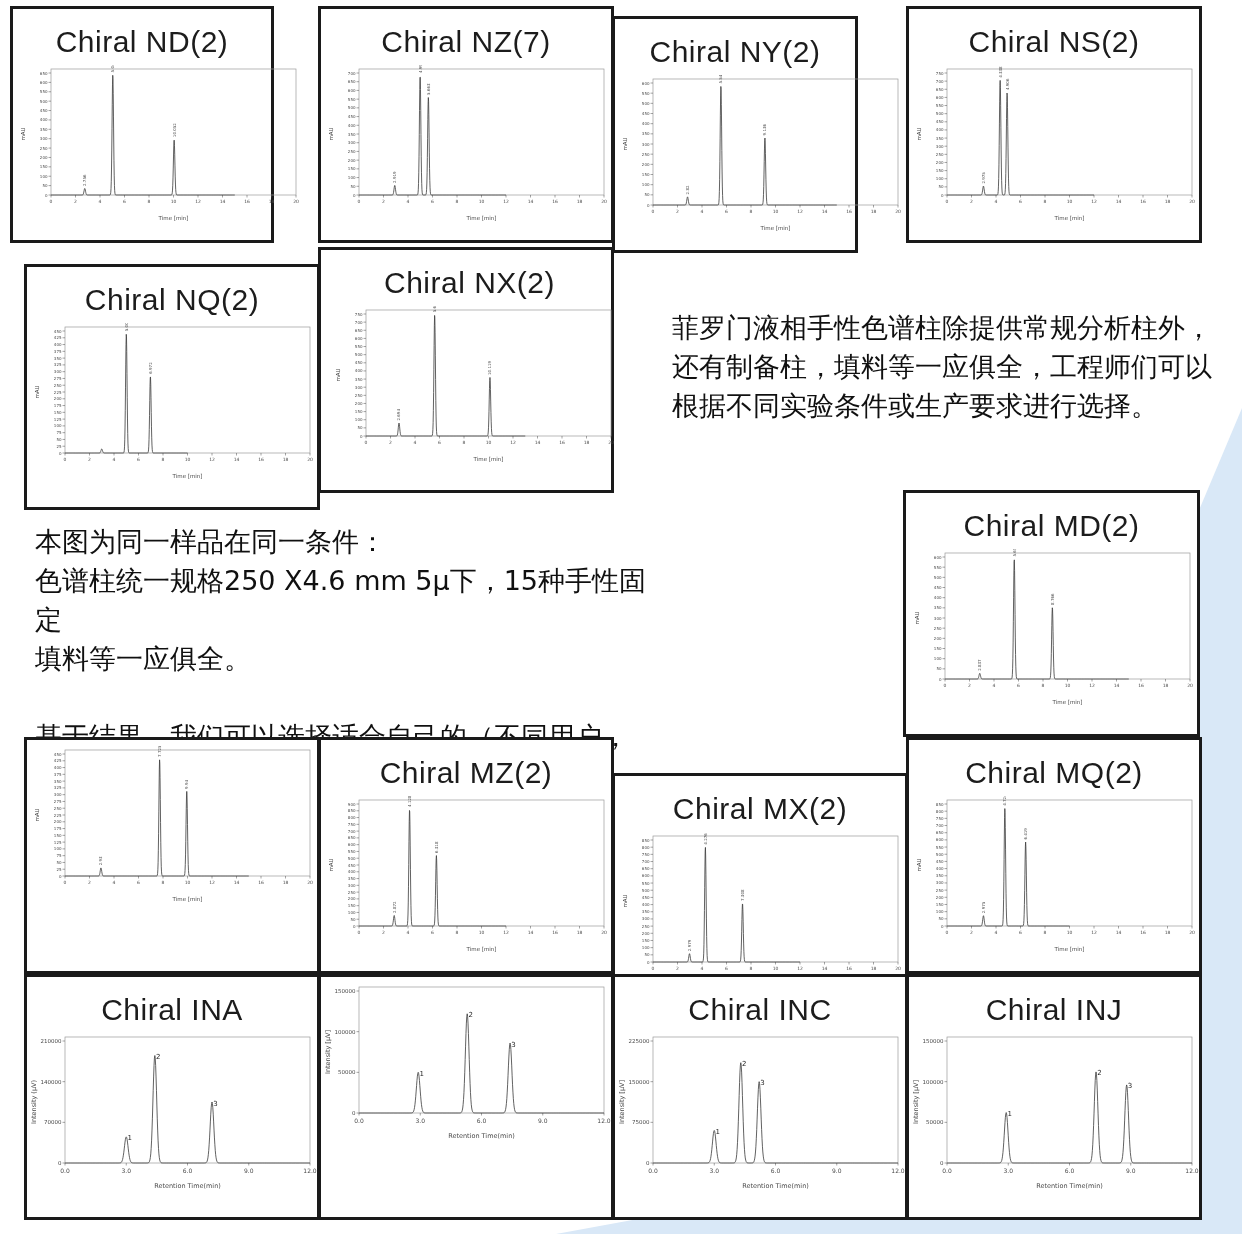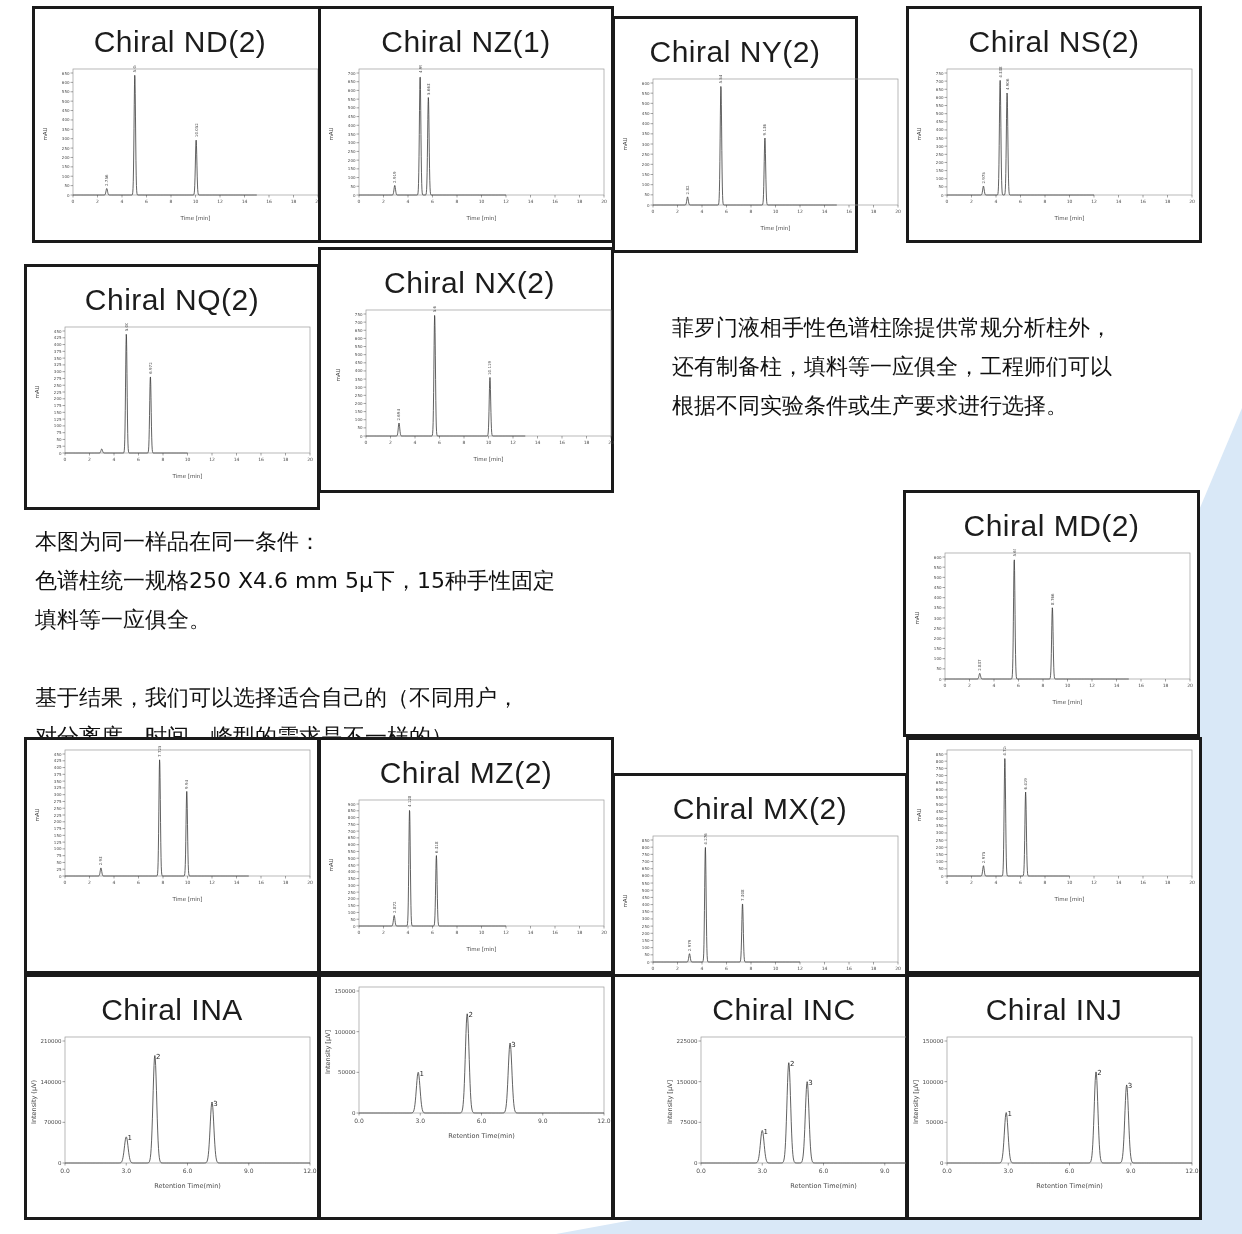--- a/index.html
+++ b/index.html
@@ -11,21 +11,21 @@
   .panel{
     position:absolute;background:#ffffff;border:3px solid #1a1a1a;
     box-sizing:border-box;z-index:2;
   }
   .panel-title{
     text-align:center;font-size:30px;color:#1c1c1c;margin-top:16px;
     letter-spacing:.5px;font-weight:400;
   }
   svg.chromo{display:block;margin:6px auto 0}
   .cn-text{
-    position:absolute;z-index:2;color:#101010;font-size:22px;line-height:39px;
+    position:absolute;z-index:2;color:#101010;font-size:27px;line-height:39px;
     white-space:pre-line;font-family:"DejaVu Sans","Liberation Sans",sans-serif;
   }
 </style>
 </head>
 <body>
 
 <div class="bg-layer">
   <svg width="1242" height="1234" viewBox="0 0 1242 1234">
     <polygon points="1242,408 1242,1234 1157,1234 1157,610" fill="#d9e8f7"></polygon>
     <polygon points="556,1234 1242,1234 1242,1212 676,1212" fill="#d9e8f7"></polygon>
@@ -36,21 +36,21 @@
 还有制备柱，填料等一应俱全，工程师们可以
 根据不同实验条件或生产要求进行选择。</div>
 
 <div class="cn-text" style="left:35px;top:522px;width:620px">本图为同一样品在同一条件：
 色谱柱统一规格250 X4.6 mm 5μ下，15种手性固定
 填料等一应俱全。
 
 基于结果，我们可以选择适合自己的（不同用户，
 对分离度，时间，峰型的需求是不一样的）</div>
 
-  <div class="panel" style="left: 32px; top: 6px; width: 296px; height: 237px;">
+  <div class="panel" style="left: 10px; top: 6px; width: 264px; height: 237px;">
     <div class="panel-title">Chiral ND(2)</div>
     <svg class="chromo" width="290" height="160" viewBox="0 0 290 160">
       <rect x="38" y="4" width="245" height="126" fill="none" stroke="#9a9a9a" stroke-width="0.7"></rect>
       <line x1="35.5" y1="130" x2="38" y2="130" stroke="#4a4a4a" stroke-width="0.5"></line>
       <text x="34.5" y="131.52" text-anchor="end" font-size="4" fill="#4a4a4a" font-family="&quot;DejaVu Sans&quot;,sans-serif">0</text>
       <line x1="35.5" y1="120.61538461538461" x2="38" y2="120.61538461538461" stroke="#4a4a4a" stroke-width="0.5"></line>
       <text x="34.5" y="122.13538461538461" text-anchor="end" font-size="4" fill="#4a4a4a" font-family="&quot;DejaVu Sans&quot;,sans-serif">50</text>
       <line x1="35.5" y1="111.23076923076923" x2="38" y2="111.23076923076923" stroke="#4a4a4a" stroke-width="0.5"></line>
       <text x="34.5" y="112.75076923076922" text-anchor="end" font-size="4" fill="#4a4a4a" font-family="&quot;DejaVu Sans&quot;,sans-serif">100</text>
       <line x1="35.5" y1="101.84615384615384" x2="38" y2="101.84615384615384" stroke="#4a4a4a" stroke-width="0.5"></line>
@@ -100,21 +100,21 @@
       <text x="160.5" y="155" text-anchor="middle" font-size="5.5" fill="#4a4a4a" font-family="&quot;DejaVu Sans&quot;,sans-serif">Time [min]</text>
       <text x="12" y="69" text-anchor="middle" font-size="5.5" fill="#4a4a4a" transform="rotate(-90 12 69)" font-family="&quot;DejaVu Sans&quot;,sans-serif">mAU</text>
       <path d="M 38.0 130 L 38.00 130.00 L 38.24 130.00 L 38.49 130.00 L 38.73 130.00 L 38.98 130.00 L 39.23 130.00 L 39.47 130.00 L 39.72 130.00 L 39.96 130.00 L 40.20 130.00 L 40.45 130.00 L 40.70 130.00 L 40.94 130.00 L 41.19 130.00 L 41.43 130.00 L 41.67 130.00 L 41.92 130.00 L 42.16 130.00 L 42.41 130.00 L 42.66 130.00 L 42.90 130.00 L 43.15 130.00 L 43.39 130.00 L 43.64 130.00 L 43.88 130.00 L 44.13 130.00 L 44.37 130.00 L 44.62 130.00 L 44.86 130.00 L 45.11 130.00 L 45.35 130.00 L 45.59 130.00 L 45.84 130.00 L 46.09 130.00 L 46.33 130.00 L 46.58 130.00 L 46.82 130.00 L 47.07 130.00 L 47.31 130.00 L 47.56 130.00 L 47.80 130.00 L 48.05 130.00 L 48.29 130.00 L 48.54 130.00 L 48.78 130.00 L 49.03 130.00 L 49.27 130.00 L 49.52 130.00 L 49.76 130.00 L 50.01 130.00 L 50.25 130.00 L 50.50 130.00 L 50.74 130.00 L 50.99 130.00 L 51.23 130.00 L 51.48 130.00 L 51.72 130.00 L 51.97 130.00 L 52.21 130.00 L 52.46 130.00 L 52.70 130.00 L 52.95 130.00 L 53.19 130.00 L 53.44 130.00 L 53.68 130.00 L 53.93 130.00 L 54.17 130.00 L 54.42 130.00 L 54.66 130.00 L 54.91 130.00 L 55.15 130.00 L 55.40 130.00 L 55.64 130.00 L 55.89 130.00 L 56.13 130.00 L 56.38 130.00 L 56.62 130.00 L 56.87 130.00 L 57.11 130.00 L 57.36 130.00 L 57.60 130.00 L 57.85 130.00 L 58.09 130.00 L 58.34 130.00 L 58.58 130.00 L 58.83 130.00 L 59.07 130.00 L 59.32 130.00 L 59.56 130.00 L 59.81 130.00 L 60.05 130.00 L 60.30 130.00 L 60.54 130.00 L 60.79 130.00 L 61.03 130.00 L 61.28 130.00 L 61.52 130.00 L 61.77 130.00 L 62.01 130.00 L 62.26 130.00 L 62.50 130.00 L 62.75 130.00 L 62.99 130.00 L 63.24 130.00 L 63.48 130.00 L 63.73 130.00 L 63.97 130.00 L 64.22 130.00 L 64.46 130.00 L 64.71 130.00 L 64.95 130.00 L 65.20 130.00 L 65.44 130.00 L 65.69 130.00 L 65.93 130.00 L 66.18 130.00 L 66.42 130.00 L 66.67 130.00 L 66.91 130.00 L 67.16 130.00 L 67.40 130.00 L 67.65 130.00 L 67.89 130.00 L 68.14 130.00 L 68.38 130.00 L 68.63 130.00 L 68.87 130.00 L 69.12 129.99 L 69.36 129.97 L 69.61 129.91 L 69.85 129.78 L 70.10 129.50 L 70.34 128.99 L 70.59 128.17 L 70.83 127.05 L 71.08 125.75 L 71.32 124.51 L 71.57 123.66 L 71.81 123.45 L 72.06 123.94 L 72.30 124.98 L 72.55 126.28 L 72.79 127.53 L 73.04 128.54 L 73.28 129.22 L 73.53 129.63 L 73.77 129.84 L 74.02 129.94 L 74.26 129.98 L 74.51 129.99 L 74.75 130.00 L 75.00 130.00 L 75.24 130.00 L 75.49 130.00 L 75.73 130.00 L 75.98 130.00 L 76.22 130.00 L 76.47 130.00 L 76.71 130.00 L 76.96 130.00 L 77.20 130.00 L 77.45 130.00 L 77.69 130.00 L 77.94 130.00 L 78.18 130.00 L 78.43 130.00 L 78.67 130.00 L 78.92 130.00 L 79.16 130.00 L 79.41 130.00 L 79.65 130.00 L 79.90 130.00 L 80.14 130.00 L 80.39 130.00 L 80.63 130.00 L 80.88 130.00 L 81.12 130.00 L 81.37 130.00 L 81.61 130.00 L 81.86 130.00 L 82.10 130.00 L 82.35 130.00 L 82.59 130.00 L 82.84 130.00 L 83.08 130.00 L 83.33 130.00 L 83.57 130.00 L 83.82 130.00 L 84.06 130.00 L 84.31 130.00 L 84.55 130.00 L 84.80 130.00 L 85.04 130.00 L 85.29 130.00 L 85.53 130.00 L 85.78 130.00 L 86.02 130.00 L 86.27 130.00 L 86.51 130.00 L 86.76 130.00 L 87.00 130.00 L 87.25 130.00 L 87.49 130.00 L 87.74 130.00 L 87.98 130.00 L 88.22 130.00 L 88.47 130.00 L 88.72 130.00 L 88.96 130.00 L 89.20 130.00 L 89.45 130.00 L 89.69 130.00 L 89.94 130.00 L 90.18 130.00 L 90.43 130.00 L 90.67 130.00 L 90.92 130.00 L 91.16 130.00 L 91.41 130.00 L 91.65 130.00 L 91.90 130.00 L 92.14 130.00 L 92.39 130.00 L 92.63 130.00 L 92.88 130.00 L 93.12 130.00 L 93.37 130.00 L 93.61 130.00 L 93.86 130.00 L 94.10 130.00 L 94.35 130.00 L 94.59 130.00 L 94.84 130.00 L 95.08 130.00 L 95.33 130.00 L 95.57 130.00 L 95.82 130.00 L 96.06 130.00 L 96.31 130.00 L 96.55 129.99 L 96.80 129.97 L 97.04 129.89 L 97.29 129.65 L 97.53 128.96 L 97.78 127.26 L 98.02 123.52 L 98.27 116.29 L 98.51 104.02 L 98.76 85.96 L 99.00 63.20 L 99.25 39.33 L 99.49 19.86 L 99.74 10.29 L 99.98 13.57 L 100.23 28.67 L 100.47 51.08 L 100.72 75.00 L 100.96 95.70 L 101.21 110.86 L 101.45 120.44 L 101.70 125.73 L 101.94 128.29 L 102.19 129.39 L 102.43 129.80 L 102.68 129.94 L 102.92 129.99 L 103.17 130.00 L 103.41 130.00 L 103.66 130.00 L 103.90 130.00 L 104.15 130.00 L 104.39 130.00 L 104.64 130.00 L 104.88 130.00 L 105.13 130.00 L 105.37 130.00 L 105.62 130.00 L 105.86 130.00 L 106.11 130.00 L 106.35 130.00 L 106.60 130.00 L 106.84 130.00 L 107.09 130.00 L 107.33 130.00 L 107.58 130.00 L 107.82 130.00 L 108.07 130.00 L 108.31 130.00 L 108.56 130.00 L 108.80 130.00 L 109.05 130.00 L 109.29 130.00 L 109.54 130.00 L 109.78 130.00 L 110.03 130.00 L 110.27 130.00 L 110.52 130.00 L 110.76 130.00 L 111.01 130.00 L 111.25 130.00 L 111.50 130.00 L 111.74 130.00 L 111.99 130.00 L 112.23 130.00 L 112.48 130.00 L 112.72 130.00 L 112.97 130.00 L 113.21 130.00 L 113.46 130.00 L 113.70 130.00 L 113.95 130.00 L 114.19 130.00 L 114.44 130.00 L 114.68 130.00 L 114.93 130.00 L 115.17 130.00 L 115.42 130.00 L 115.66 130.00 L 115.91 130.00 L 116.15 130.00 L 116.40 130.00 L 116.64 130.00 L 116.89 130.00 L 117.13 130.00 L 117.38 130.00 L 117.62 130.00 L 117.87 130.00 L 118.11 130.00 L 118.36 130.00 L 118.60 130.00 L 118.85 130.00 L 119.09 130.00 L 119.34 130.00 L 119.58 130.00 L 119.83 130.00 L 120.07 130.00 L 120.32 130.00 L 120.56 130.00 L 120.81 130.00 L 121.05 130.00 L 121.30 130.00 L 121.54 130.00 L 121.79 130.00 L 122.03 130.00 L 122.28 130.00 L 122.52 130.00 L 122.77 130.00 L 123.01 130.00 L 123.26 130.00 L 123.50 130.00 L 123.75 130.00 L 123.99 130.00 L 124.24 130.00 L 124.48 130.00 L 124.73 130.00 L 124.97 130.00 L 125.22 130.00 L 125.46 130.00 L 125.71 130.00 L 125.95 130.00 L 126.20 130.00 L 126.44 130.00 L 126.69 130.00 L 126.93 130.00 L 127.18 130.00 L 127.42 130.00 L 127.67 130.00 L 127.91 130.00 L 128.16 130.00 L 128.40 130.00 L 128.65 130.00 L 128.89 130.00 L 129.14 130.00 L 129.38 130.00 L 129.63 130.00 L 129.87 130.00 L 130.12 130.00 L 130.36 130.00 L 130.61 130.00 L 130.85 130.00 L 131.10 130.00 L 131.34 130.00 L 131.59 130.00 L 131.83 130.00 L 132.08 130.00 L 132.32 130.00 L 132.57 130.00 L 132.81 130.00 L 133.06 130.00 L 133.30 130.00 L 133.55 130.00 L 133.79 130.00 L 134.04 130.00 L 134.28 130.00 L 134.53 130.00 L 134.77 130.00 L 135.02 130.00 L 135.26 130.00 L 135.51 130.00 L 135.75 130.00 L 136.00 130.00 L 136.24 130.00 L 136.49 130.00 L 136.73 130.00 L 136.98 130.00 L 137.22 130.00 L 137.47 130.00 L 137.71 130.00 L 137.96 130.00 L 138.20 130.00 L 138.45 130.00 L 138.69 130.00 L 138.94 130.00 L 139.18 130.00 L 139.43 130.00 L 139.67 130.00 L 139.92 130.00 L 140.16 130.00 L 140.41 130.00 L 140.65 130.00 L 140.90 130.00 L 141.14 130.00 L 141.39 130.00 L 141.63 130.00 L 141.88 130.00 L 142.12 130.00 L 142.37 130.00 L 142.61 130.00 L 142.86 130.00 L 143.10 130.00 L 143.35 130.00 L 143.59 130.00 L 143.84 130.00 L 144.08 130.00 L 144.33 130.00 L 144.57 130.00 L 144.82 130.00 L 145.06 130.00 L 145.31 130.00 L 145.55 130.00 L 145.80 130.00 L 146.04 130.00 L 146.29 130.00 L 146.53 130.00 L 146.78 130.00 L 147.02 130.00 L 147.27 130.00 L 147.51 130.00 L 147.76 130.00 L 148.00 130.00 L 148.25 130.00 L 148.49 130.00 L 148.74 130.00 L 148.98 130.00 L 149.23 130.00 L 149.47 130.00 L 149.72 130.00 L 149.96 130.00 L 150.21 130.00 L 150.45 130.00 L 150.70 130.00 L 150.94 130.00 L 151.19 130.00 L 151.43 130.00 L 151.68 130.00 L 151.92 130.00 L 152.17 130.00 L 152.41 130.00 L 152.66 130.00 L 152.90 130.00 L 153.15 130.00 L 153.39 130.00 L 153.64 130.00 L 153.88 130.00 L 154.13 130.00 L 154.37 130.00 L 154.62 130.00 L 154.86 130.00 L 155.11 130.00 L 155.35 130.00 L 155.60 130.00 L 155.84 130.00 L 156.09 130.00 L 156.33 130.00 L 156.58 130.00 L 156.82 130.00 L 157.07 130.00 L 157.31 130.00 L 157.56 130.00 L 157.80 130.00 L 158.05 129.99 L 158.29 129.97 L 158.54 129.89 L 158.78 129.67 L 159.03 129.09 L 159.27 127.76 L 159.52 125.08 L 159.76 120.30 L 160.01 112.91 L 160.25 103.05 L 160.50 91.97 L 160.74 81.97 L 160.99 75.73 L 161.23 75.12 L 161.48 80.34 L 161.72 89.79 L 161.97 100.87 L 162.21 111.11 L 162.46 119.04 L 162.70 124.31 L 162.95 127.36 L 163.19 128.90 L 163.44 129.59 L 163.68 129.86 L 163.93 129.96 L 164.17 129.99 L 164.42 130.00 L 164.66 130.00 L 164.91 130.00 L 165.15 130.00 L 165.40 130.00 L 165.64 130.00 L 165.89 130.00 L 166.13 130.00 L 166.38 130.00 L 166.62 130.00 L 166.87 130.00 L 167.11 130.00 L 167.36 130.00 L 167.60 130.00 L 167.85 130.00 L 168.09 130.00 L 168.34 130.00 L 168.58 130.00 L 168.83 130.00 L 169.07 130.00 L 169.32 130.00 L 169.56 130.00 L 169.81 130.00 L 170.05 130.00 L 170.30 130.00 L 170.54 130.00 L 170.79 130.00 L 171.03 130.00 L 171.28 130.00 L 171.52 130.00 L 171.77 130.00 L 172.01 130.00 L 172.26 130.00 L 172.50 130.00 L 172.75 130.00 L 172.99 130.00 L 173.24 130.00 L 173.48 130.00 L 173.73 130.00 L 173.97 130.00 L 174.22 130.00 L 174.46 130.00 L 174.71 130.00 L 174.95 130.00 L 175.20 130.00 L 175.44 130.00 L 175.69 130.00 L 175.93 130.00 L 176.18 130.00 L 176.42 130.00 L 176.67 130.00 L 176.91 130.00 L 177.16 130.00 L 177.40 130.00 L 177.65 130.00 L 177.89 130.00 L 178.14 130.00 L 178.38 130.00 L 178.63 130.00 L 178.87 130.00 L 179.12 130.00 L 179.36 130.00 L 179.61 130.00 L 179.85 130.00 L 180.10 130.00 L 180.34 130.00 L 180.59 130.00 L 180.83 130.00 L 181.08 130.00 L 181.32 130.00 L 181.57 130.00 L 181.81 130.00 L 182.06 130.00 L 182.30 130.00 L 182.55 130.00 L 182.79 130.00 L 183.04 130.00 L 183.28 130.00 L 183.53 130.00 L 183.77 130.00 L 184.02 130.00 L 184.26 130.00 L 184.51 130.00 L 184.75 130.00 L 185.00 130.00 L 185.24 130.00 L 185.49 130.00 L 185.73 130.00 L 185.98 130.00 L 186.22 130.00 L 186.47 130.00 L 186.71 130.00 L 186.96 130.00 L 187.20 130.00 L 187.45 130.00 L 187.69 130.00 L 187.94 130.00 L 188.18 130.00 L 188.43 130.00 L 188.67 130.00 L 188.92 130.00 L 189.16 130.00 L 189.41 130.00 L 189.65 130.00 L 189.90 130.00 L 190.14 130.00 L 190.39 130.00 L 190.63 130.00 L 190.88 130.00 L 191.12 130.00 L 191.37 130.00 L 191.61 130.00 L 191.86 130.00 L 192.10 130.00 L 192.35 130.00 L 192.59 130.00 L 192.84 130.00 L 193.08 130.00 L 193.33 130.00 L 193.57 130.00 L 193.82 130.00 L 194.06 130.00 L 194.31 130.00 L 194.55 130.00 L 194.80 130.00 L 195.04 130.00 L 195.29 130.00 L 195.53 130.00 L 195.78 130.00 L 196.02 130.00 L 196.27 130.00 L 196.51 130.00 L 196.76 130.00 L 197.00 130.00 L 197.25 130.00 L 197.49 130.00 L 197.74 130.00 L 197.98 130.00 L 198.23 130.00 L 198.47 130.00 L 198.72 130.00 L 198.96 130.00 L 199.21 130.00 L 199.45 130.00 L 199.70 130.00 L 199.94 130.00 L 200.19 130.00 L 200.43 130.00 L 200.68 130.00 L 200.92 130.00 L 201.17 130.00 L 201.41 130.00 L 201.66 130.00 L 201.90 130.00 L 202.15 130.00 L 202.39 130.00 L 202.64 130.00 L 202.88 130.00 L 203.13 130.00 L 203.37 130.00 L 203.62 130.00 L 203.86 130.00 L 204.11 130.00 L 204.35 130.00 L 204.60 130.00 L 204.84 130.00 L 205.09 130.00 L 205.33 130.00 L 205.58 130.00 L 205.82 130.00 L 206.07 130.00 L 206.31 130.00 L 206.56 130.00 L 206.80 130.00 L 207.05 130.00 L 207.29 130.00 L 207.54 130.00 L 207.78 130.00 L 208.03 130.00 L 208.27 130.00 L 208.52 130.00 L 208.76 130.00 L 209.01 130.00 L 209.25 130.00 L 209.50 130.00 L 209.74 130.00 L 209.99 130.00 L 210.23 130.00 L 210.48 130.00 L 210.72 130.00 L 210.97 130.00 L 211.21 130.00 L 211.46 130.00 L 211.70 130.00 L 211.95 130.00 L 212.19 130.00 L 212.44 130.00 L 212.68 130.00 L 212.93 130.00 L 213.17 130.00 L 213.42 130.00 L 213.66 130.00 L 213.91 130.00 L 214.15 130.00 L 214.40 130.00 L 214.64 130.00 L 214.89 130.00 L 215.13 130.00 L 215.38 130.00 L 215.62 130.00 L 215.87 130.00 L 216.11 130.00 L 216.36 130.00 L 216.60 130.00 L 216.85 130.00 L 217.09 130.00 L 217.34 130.00 L 217.58 130.00 L 217.83 130.00 L 218.07 130.00 L 218.32 130.00 L 218.56 130.00 L 218.81 130.00 L 219.05 130.00 L 219.30 130.00 L 219.54 130.00 L 219.79 130.00 L 220.03 130.00 L 220.28 130.00 L 220.52 130.00 L 220.77 130.00 L 221.01 130.00 L 221.26 130.00 L 221.50 130.00 L 221.75 130.00" fill="none" stroke="#3a3a3a" stroke-width="0.8"></path>
       <text x="73.261" y="120.93076923076923" font-size="4" fill="#4a4a4a" transform="rotate(-90 73.261 120.93076923076923)" font-family="&quot;DejaVu Sans&quot;,sans-serif">2.756</text>
       <text x="101.30125" y="7.376923076923077" font-size="4" fill="#4a4a4a" transform="rotate(-90 101.30125 7.376923076923077)" font-family="&quot;DejaVu Sans&quot;,sans-serif">5.045</text>
       <text x="162.637" y="72.13076923076923" font-size="4" fill="#4a4a4a" transform="rotate(-90 162.637 72.13076923076923)" font-family="&quot;DejaVu Sans&quot;,sans-serif">10.052</text>
     </svg>
   </div>
 
   <div class="panel" style="left: 318px; top: 6px; width: 296px; height: 237px;">
-    <div class="panel-title">Chiral NZ(1)</div>
+    <div class="panel-title">Chiral NZ(7)</div>
     <svg class="chromo" width="290" height="160" viewBox="0 0 290 160">
       <rect x="38" y="4" width="245" height="126" fill="none" stroke="#9a9a9a" stroke-width="0.7"></rect>
       <line x1="35.5" y1="130" x2="38" y2="130" stroke="#4a4a4a" stroke-width="0.5"></line>
       <text x="34.5" y="131.52" text-anchor="end" font-size="4" fill="#4a4a4a" font-family="&quot;DejaVu Sans&quot;,sans-serif">0</text>
       <line x1="35.5" y1="121.28571428571429" x2="38" y2="121.28571428571429" stroke="#4a4a4a" stroke-width="0.5"></line>
       <text x="34.5" y="122.80571428571429" text-anchor="end" font-size="4" fill="#4a4a4a" font-family="&quot;DejaVu Sans&quot;,sans-serif">50</text>
       <line x1="35.5" y1="112.57142857142857" x2="38" y2="112.57142857142857" stroke="#4a4a4a" stroke-width="0.5"></line>
       <text x="34.5" y="114.09142857142857" text-anchor="end" font-size="4" fill="#4a4a4a" font-family="&quot;DejaVu Sans&quot;,sans-serif">100</text>
       <line x1="35.5" y1="103.85714285714286" x2="38" y2="103.85714285714286" stroke="#4a4a4a" stroke-width="0.5"></line>
       <text x="34.5" y="105.37714285714286" text-anchor="end" font-size="4" fill="#4a4a4a" font-family="&quot;DejaVu Sans&quot;,sans-serif">150</text>
@@ -709,20 +709,21 @@
       <text x="160.5" y="155" text-anchor="middle" font-size="5.5" fill="#4a4a4a" font-family="&quot;DejaVu Sans&quot;,sans-serif">Time [min]</text>
       <text x="12" y="69" text-anchor="middle" font-size="5.5" fill="#4a4a4a" transform="rotate(-90 12 69)" font-family="&quot;DejaVu Sans&quot;,sans-serif">mAU</text>
       <path d="M 38.0 130 L 38.00 130.00 L 38.24 130.00 L 38.49 130.00 L 38.73 130.00 L 38.98 130.00 L 39.23 130.00 L 39.47 130.00 L 39.72 130.00 L 39.96 130.00 L 40.20 130.00 L 40.45 130.00 L 40.70 130.00 L 40.94 130.00 L 41.19 130.00 L 41.43 130.00 L 41.67 130.00 L 41.92 130.00 L 42.16 130.00 L 42.41 130.00 L 42.66 130.00 L 42.90 130.00 L 43.15 130.00 L 43.39 130.00 L 43.64 130.00 L 43.88 130.00 L 44.13 130.00 L 44.37 130.00 L 44.62 130.00 L 44.86 130.00 L 45.11 130.00 L 45.35 130.00 L 45.59 130.00 L 45.84 130.00 L 46.09 130.00 L 46.33 130.00 L 46.58 130.00 L 46.82 130.00 L 47.07 130.00 L 47.31 130.00 L 47.56 130.00 L 47.80 130.00 L 48.05 130.00 L 48.29 130.00 L 48.54 130.00 L 48.78 130.00 L 49.03 130.00 L 49.27 130.00 L 49.52 130.00 L 49.76 130.00 L 50.01 130.00 L 50.25 130.00 L 50.50 130.00 L 50.74 130.00 L 50.99 130.00 L 51.23 130.00 L 51.48 130.00 L 51.72 130.00 L 51.97 130.00 L 52.21 130.00 L 52.46 130.00 L 52.70 130.00 L 52.95 130.00 L 53.19 130.00 L 53.44 130.00 L 53.68 130.00 L 53.93 130.00 L 54.17 130.00 L 54.42 130.00 L 54.66 130.00 L 54.91 130.00 L 55.15 130.00 L 55.40 130.00 L 55.64 130.00 L 55.89 130.00 L 56.13 130.00 L 56.38 130.00 L 56.62 130.00 L 56.87 130.00 L 57.11 130.00 L 57.36 130.00 L 57.60 130.00 L 57.85 130.00 L 58.09 130.00 L 58.34 130.00 L 58.58 130.00 L 58.83 130.00 L 59.07 130.00 L 59.32 130.00 L 59.56 130.00 L 59.81 130.00 L 60.05 130.00 L 60.30 130.00 L 60.54 130.00 L 60.79 130.00 L 61.03 130.00 L 61.28 130.00 L 61.52 130.00 L 61.77 130.00 L 62.01 130.00 L 62.26 130.00 L 62.50 130.00 L 62.75 130.00 L 62.99 130.00 L 63.24 130.00 L 63.48 130.00 L 63.73 130.00 L 63.97 130.00 L 64.22 130.00 L 64.46 130.00 L 64.71 130.00 L 64.95 130.00 L 65.20 130.00 L 65.44 130.00 L 65.69 130.00 L 65.93 130.00 L 66.18 130.00 L 66.42 130.00 L 66.67 130.00 L 66.91 130.00 L 67.16 130.00 L 67.40 130.00 L 67.65 130.00 L 67.89 130.00 L 68.14 130.00 L 68.38 130.00 L 68.63 130.00 L 68.87 130.00 L 69.12 130.00 L 69.36 130.00 L 69.61 130.00 L 69.85 130.00 L 70.10 130.00 L 70.34 130.00 L 70.59 130.00 L 70.83 130.00 L 71.08 130.00 L 71.32 130.00 L 71.57 130.00 L 71.81 129.99 L 72.06 129.97 L 72.30 129.90 L 72.55 129.75 L 72.79 129.43 L 73.04 128.84 L 73.28 127.87 L 73.53 126.50 L 73.77 124.87 L 74.02 123.26 L 74.26 122.08 L 74.51 121.68 L 74.75 122.17 L 75.00 123.41 L 75.24 125.03 L 75.49 126.65 L 75.73 127.98 L 75.98 128.91 L 76.22 129.47 L 76.47 129.77 L 76.71 129.91 L 76.96 129.97 L 77.20 129.99 L 77.45 130.00 L 77.69 130.00 L 77.94 130.00 L 78.18 130.00 L 78.43 130.00 L 78.67 130.00 L 78.92 130.00 L 79.16 130.00 L 79.41 130.00 L 79.65 130.00 L 79.90 130.00 L 80.14 130.00 L 80.39 130.00 L 80.63 130.00 L 80.88 130.00 L 81.12 130.00 L 81.37 130.00 L 81.61 130.00 L 81.86 130.00 L 82.10 130.00 L 82.35 130.00 L 82.59 130.00 L 82.84 130.00 L 83.08 130.00 L 83.33 130.00 L 83.57 130.00 L 83.82 130.00 L 84.06 130.00 L 84.31 130.00 L 84.55 130.00 L 84.80 130.00 L 85.04 130.00 L 85.29 130.00 L 85.53 130.00 L 85.78 130.00 L 86.02 130.00 L 86.27 130.00 L 86.51 130.00 L 86.76 130.00 L 87.00 130.00 L 87.25 129.99 L 87.49 129.95 L 87.74 129.82 L 87.98 129.45 L 88.22 128.45 L 88.47 126.09 L 88.72 121.20 L 88.96 112.28 L 89.20 98.07 L 89.45 78.52 L 89.69 55.72 L 89.94 34.09 L 90.18 19.19 L 90.43 15.43 L 90.67 24.00 L 90.92 42.25 L 91.16 64.99 L 91.41 86.91 L 91.65 104.44 L 91.90 116.43 L 92.14 123.55 L 92.39 127.26 L 92.63 128.96 L 92.88 129.65 L 93.12 129.89 L 93.37 129.97 L 93.61 129.99 L 93.86 130.00 L 94.10 130.00 L 94.35 130.00 L 94.59 130.00 L 94.84 130.00 L 95.08 130.00 L 95.33 130.00 L 95.57 130.00 L 95.82 130.00 L 96.06 130.00 L 96.31 130.00 L 96.55 130.00 L 96.80 130.00 L 97.04 130.00 L 97.29 130.00 L 97.53 130.00 L 97.78 130.00 L 98.02 130.00 L 98.27 130.00 L 98.51 130.00 L 98.76 130.00 L 99.00 130.00 L 99.25 130.00 L 99.49 130.00 L 99.74 130.00 L 99.98 130.00 L 100.23 130.00 L 100.47 130.00 L 100.72 130.00 L 100.96 130.00 L 101.21 130.00 L 101.45 130.00 L 101.70 130.00 L 101.94 130.00 L 102.19 130.00 L 102.43 130.00 L 102.68 130.00 L 102.92 130.00 L 103.17 130.00 L 103.41 130.00 L 103.66 130.00 L 103.90 130.00 L 104.15 130.00 L 104.39 130.00 L 104.64 130.00 L 104.88 130.00 L 105.13 130.00 L 105.37 130.00 L 105.62 130.00 L 105.86 130.00 L 106.11 130.00 L 106.35 130.00 L 106.60 130.00 L 106.84 130.00 L 107.09 130.00 L 107.33 130.00 L 107.58 130.00 L 107.82 130.00 L 108.07 130.00 L 108.31 130.00 L 108.56 130.00 L 108.80 130.00 L 109.05 130.00 L 109.29 130.00 L 109.54 130.00 L 109.78 130.00 L 110.03 130.00 L 110.27 130.00 L 110.52 130.00 L 110.76 130.00 L 111.01 130.00 L 111.25 130.00 L 111.50 130.00 L 111.74 130.00 L 111.99 130.00 L 112.23 130.00 L 112.48 130.00 L 112.72 130.00 L 112.97 130.00 L 113.21 130.00 L 113.46 130.00 L 113.70 130.00 L 113.95 130.00 L 114.19 130.00 L 114.44 130.00 L 114.68 130.00 L 114.93 130.00 L 115.17 130.00 L 115.42 130.00 L 115.66 130.00 L 115.91 130.00 L 116.15 130.00 L 116.40 130.00 L 116.64 130.00 L 116.89 130.00 L 117.13 130.00 L 117.38 130.00 L 117.62 130.00 L 117.87 130.00 L 118.11 130.00 L 118.36 130.00 L 118.60 130.00 L 118.85 130.00 L 119.09 130.00 L 119.34 130.00 L 119.58 130.00 L 119.83 130.00 L 120.07 130.00 L 120.32 130.00 L 120.56 130.00 L 120.81 130.00 L 121.05 130.00 L 121.30 130.00 L 121.54 130.00 L 121.79 130.00 L 122.03 130.00 L 122.28 130.00 L 122.52 130.00 L 122.77 130.00 L 123.01 130.00 L 123.26 130.00 L 123.50 130.00 L 123.75 130.00 L 123.99 130.00 L 124.24 130.00 L 124.48 129.99 L 124.73 129.96 L 124.97 129.86 L 125.22 129.57 L 125.46 128.84 L 125.71 127.21 L 125.95 123.98 L 126.20 118.41 L 126.44 110.02 L 126.69 99.19 L 126.93 87.48 L 127.18 77.48 L 127.42 71.96 L 127.67 72.60 L 127.91 79.20 L 128.16 89.77 L 128.40 101.50 L 128.65 111.93 L 128.89 119.74 L 129.14 124.79 L 129.38 127.63 L 129.63 129.04 L 129.87 129.65 L 130.12 129.89 L 130.36 129.97 L 130.61 129.99 L 130.85 130.00 L 131.10 130.00 L 131.34 130.00 L 131.59 130.00 L 131.83 130.00 L 132.08 130.00 L 132.32 130.00 L 132.57 130.00 L 132.81 130.00 L 133.06 130.00 L 133.30 130.00 L 133.55 130.00 L 133.79 130.00 L 134.04 130.00 L 134.28 130.00 L 134.53 130.00 L 134.77 130.00 L 135.02 130.00 L 135.26 130.00 L 135.51 130.00 L 135.75 130.00 L 136.00 130.00 L 136.24 130.00 L 136.49 130.00 L 136.73 130.00 L 136.98 130.00 L 137.22 130.00 L 137.47 130.00 L 137.71 130.00 L 137.96 130.00 L 138.20 130.00 L 138.45 130.00 L 138.69 130.00 L 138.94 130.00 L 139.18 130.00 L 139.43 130.00 L 139.67 130.00 L 139.92 130.00 L 140.16 130.00 L 140.41 130.00 L 140.65 130.00 L 140.90 130.00 L 141.14 130.00 L 141.39 130.00 L 141.63 130.00 L 141.88 130.00 L 142.12 130.00 L 142.37 130.00 L 142.61 130.00 L 142.86 130.00 L 143.10 130.00 L 143.35 130.00 L 143.59 130.00 L 143.84 130.00 L 144.08 130.00 L 144.33 130.00 L 144.57 130.00 L 144.82 130.00 L 145.06 130.00 L 145.31 130.00 L 145.55 130.00 L 145.80 130.00 L 146.04 130.00 L 146.29 130.00 L 146.53 130.00 L 146.78 130.00 L 147.02 130.00 L 147.27 130.00 L 147.51 130.00 L 147.76 130.00 L 148.00 130.00 L 148.25 130.00 L 148.49 130.00 L 148.74 130.00 L 148.98 130.00 L 149.23 130.00 L 149.47 130.00 L 149.72 130.00 L 149.96 130.00 L 150.21 130.00 L 150.45 130.00 L 150.70 130.00 L 150.94 130.00 L 151.19 130.00 L 151.43 130.00 L 151.68 130.00 L 151.92 130.00 L 152.17 130.00 L 152.41 130.00 L 152.66 130.00 L 152.90 130.00 L 153.15 130.00 L 153.39 130.00 L 153.64 130.00 L 153.88 130.00 L 154.13 130.00 L 154.37 130.00 L 154.62 130.00 L 154.86 130.00 L 155.11 130.00 L 155.35 130.00 L 155.60 130.00 L 155.84 130.00 L 156.09 130.00 L 156.33 130.00 L 156.58 130.00 L 156.82 130.00 L 157.07 130.00 L 157.31 130.00 L 157.56 130.00 L 157.80 130.00 L 158.05 130.00 L 158.29 130.00 L 158.54 130.00 L 158.78 130.00 L 159.03 130.00 L 159.27 130.00 L 159.52 130.00 L 159.76 130.00 L 160.01 130.00 L 160.25 130.00 L 160.50 130.00 L 160.74 130.00 L 160.99 130.00 L 161.23 130.00 L 161.48 130.00 L 161.72 130.00 L 161.97 130.00 L 162.21 130.00 L 162.46 130.00 L 162.70 130.00 L 162.95 130.00 L 163.19 130.00 L 163.44 130.00 L 163.68 130.00 L 163.93 130.00 L 164.17 130.00 L 164.42 130.00 L 164.66 130.00 L 164.91 130.00 L 165.15 130.00 L 165.40 130.00 L 165.64 130.00 L 165.89 130.00 L 166.13 130.00 L 166.38 130.00 L 166.62 130.00 L 166.87 130.00 L 167.11 130.00 L 167.36 130.00 L 167.60 130.00 L 167.85 130.00 L 168.09 130.00 L 168.34 130.00 L 168.58 130.00 L 168.83 130.00 L 169.07 130.00 L 169.32 130.00 L 169.56 130.00 L 169.81 130.00 L 170.05 130.00 L 170.30 130.00 L 170.54 130.00 L 170.79 130.00 L 171.03 130.00 L 171.28 130.00 L 171.52 130.00 L 171.77 130.00 L 172.01 130.00 L 172.26 130.00 L 172.50 130.00 L 172.75 130.00 L 172.99 130.00 L 173.24 130.00 L 173.48 130.00 L 173.73 130.00 L 173.97 130.00 L 174.22 130.00 L 174.46 130.00 L 174.71 130.00 L 174.95 130.00 L 175.20 130.00 L 175.44 130.00 L 175.69 130.00 L 175.93 130.00 L 176.18 130.00 L 176.42 130.00 L 176.67 130.00 L 176.91 130.00 L 177.16 130.00 L 177.40 130.00 L 177.65 130.00 L 177.89 130.00 L 178.14 130.00 L 178.38 130.00 L 178.63 130.00 L 178.87 130.00 L 179.12 130.00 L 179.36 130.00 L 179.61 130.00 L 179.85 130.00 L 180.10 130.00 L 180.34 130.00 L 180.59 130.00 L 180.83 130.00 L 181.08 130.00 L 181.32 130.00 L 181.57 130.00 L 181.81 130.00 L 182.06 130.00 L 182.30 130.00 L 182.55 130.00 L 182.79 130.00 L 183.04 130.00 L 183.28 130.00 L 183.53 130.00 L 183.77 130.00 L 184.02 130.00 L 184.26 130.00 L 184.51 130.00 L 184.75 130.00 L 185.00 130.00" fill="none" stroke="#3a3a3a" stroke-width="0.8"></path>
       <text x="75.99275" y="119.17529411764706" font-size="4" fill="#4a4a4a" transform="rotate(-90 75.99275 119.17529411764706)" font-family="&quot;DejaVu Sans&quot;,sans-serif">2.979</text>
       <text x="91.881" y="12.67647058823529" font-size="4" fill="#4a4a4a" transform="rotate(-90 91.881 12.67647058823529)" font-family="&quot;DejaVu Sans&quot;,sans-serif">4.276</text>
       <text x="129.023" y="68.94" font-size="4" fill="#4a4a4a" transform="rotate(-90 129.023 68.94)" font-family="&quot;DejaVu Sans&quot;,sans-serif">7.308</text>
     </svg>
   </div>
 
   <div class="panel" style="left: 906px; top: 737px; width: 296px; height: 237px;">
+    <div class="panel-title">Chiral MQ(2)</div>
     <svg class="chromo" width="290" height="160" viewBox="0 0 290 160">
       <rect x="38" y="4" width="245" height="126" fill="none" stroke="#9a9a9a" stroke-width="0.7"></rect>
       <line x1="35.5" y1="130" x2="38" y2="130" stroke="#4a4a4a" stroke-width="0.5"></line>
       <text x="34.5" y="131.52" text-anchor="end" font-size="4" fill="#4a4a4a" font-family="&quot;DejaVu Sans&quot;,sans-serif">0</text>
       <line x1="35.5" y1="122.82352941176471" x2="38" y2="122.82352941176471" stroke="#4a4a4a" stroke-width="0.5"></line>
       <text x="34.5" y="124.3435294117647" text-anchor="end" font-size="4" fill="#4a4a4a" font-family="&quot;DejaVu Sans&quot;,sans-serif">50</text>
       <line x1="35.5" y1="115.6470588235294" x2="38" y2="115.6470588235294" stroke="#4a4a4a" stroke-width="0.5"></line>
       <text x="34.5" y="117.1670588235294" text-anchor="end" font-size="4" fill="#4a4a4a" font-family="&quot;DejaVu Sans&quot;,sans-serif">100</text>
       <line x1="35.5" y1="108.47058823529412" x2="38" y2="108.47058823529412" stroke="#4a4a4a" stroke-width="0.5"></line>
       <text x="34.5" y="109.99058823529411" text-anchor="end" font-size="4" fill="#4a4a4a" font-family="&quot;DejaVu Sans&quot;,sans-serif">150</text>
@@ -839,21 +840,21 @@
       <text x="283" y="139.5" text-anchor="middle" font-size="6" fill="#4a4a4a" font-family="&quot;DejaVu Sans&quot;,sans-serif">12.0</text>
       <text x="160.5" y="155" text-anchor="middle" font-size="6.5" fill="#4a4a4a" font-family="&quot;DejaVu Sans&quot;,sans-serif">Retention Time(min)</text>
       <text x="9" y="69" text-anchor="middle" font-size="6.5" fill="#4a4a4a" transform="rotate(-90 9 69)" font-family="&quot;DejaVu Sans&quot;,sans-serif">Intensity [μV]</text>
       <path d="M 38.0 130 L 38.00 130.00 L 38.41 130.00 L 38.82 130.00 L 39.23 130.00 L 39.63 130.00 L 40.04 130.00 L 40.45 130.00 L 40.86 130.00 L 41.27 130.00 L 41.67 130.00 L 42.08 130.00 L 42.49 130.00 L 42.90 130.00 L 43.31 130.00 L 43.72 130.00 L 44.13 130.00 L 44.53 130.00 L 44.94 130.00 L 45.35 130.00 L 45.76 130.00 L 46.17 130.00 L 46.58 130.00 L 46.98 130.00 L 47.39 130.00 L 47.80 130.00 L 48.21 130.00 L 48.62 130.00 L 49.03 130.00 L 49.43 130.00 L 49.84 130.00 L 50.25 130.00 L 50.66 130.00 L 51.07 130.00 L 51.48 130.00 L 51.88 130.00 L 52.29 130.00 L 52.70 130.00 L 53.11 130.00 L 53.52 130.00 L 53.93 130.00 L 54.33 130.00 L 54.74 130.00 L 55.15 130.00 L 55.56 130.00 L 55.97 130.00 L 56.38 130.00 L 56.78 130.00 L 57.19 130.00 L 57.60 130.00 L 58.01 130.00 L 58.42 130.00 L 58.83 130.00 L 59.23 130.00 L 59.64 130.00 L 60.05 130.00 L 60.46 130.00 L 60.87 130.00 L 61.28 130.00 L 61.68 130.00 L 62.09 130.00 L 62.50 130.00 L 62.91 130.00 L 63.32 130.00 L 63.73 130.00 L 64.13 130.00 L 64.54 130.00 L 64.95 130.00 L 65.36 130.00 L 65.77 130.00 L 66.18 130.00 L 66.58 130.00 L 66.99 130.00 L 67.40 130.00 L 67.81 130.00 L 68.22 130.00 L 68.63 130.00 L 69.03 130.00 L 69.44 130.00 L 69.85 130.00 L 70.26 130.00 L 70.67 130.00 L 71.08 130.00 L 71.48 130.00 L 71.89 130.00 L 72.30 130.00 L 72.71 130.00 L 73.12 130.00 L 73.53 130.00 L 73.93 130.00 L 74.34 130.00 L 74.75 130.00 L 75.16 130.00 L 75.57 130.00 L 75.98 130.00 L 76.38 130.00 L 76.79 130.00 L 77.20 130.00 L 77.61 130.00 L 78.02 130.00 L 78.43 130.00 L 78.83 130.00 L 79.24 130.00 L 79.65 130.00 L 80.06 130.00 L 80.47 130.00 L 80.88 130.00 L 81.28 130.00 L 81.69 130.00 L 82.10 130.00 L 82.51 130.00 L 82.92 130.00 L 83.33 130.00 L 83.73 130.00 L 84.14 130.00 L 84.55 130.00 L 84.96 130.00 L 85.37 130.00 L 85.78 130.00 L 86.18 130.00 L 86.59 130.00 L 87.00 130.00 L 87.41 130.00 L 87.82 130.00 L 88.23 130.00 L 88.63 130.00 L 89.04 130.00 L 89.45 129.99 L 89.86 129.99 L 90.27 129.97 L 90.68 129.93 L 91.08 129.84 L 91.49 129.68 L 91.90 129.37 L 92.31 128.84 L 92.72 127.95 L 93.13 126.56 L 93.53 124.50 L 93.94 121.63 L 94.35 117.87 L 94.76 113.28 L 95.17 108.06 L 95.58 102.61 L 95.98 97.44 L 96.39 93.16 L 96.80 90.33 L 97.21 89.33 L 97.62 90.33 L 98.03 93.16 L 98.43 97.44 L 98.84 102.61 L 99.25 108.06 L 99.66 113.28 L 100.07 117.87 L 100.48 121.63 L 100.88 124.50 L 101.29 126.56 L 101.70 127.95 L 102.11 128.84 L 102.52 129.37 L 102.93 129.68 L 103.33 129.84 L 103.74 129.93 L 104.15 129.97 L 104.56 129.99 L 104.97 129.99 L 105.38 130.00 L 105.78 130.00 L 106.19 130.00 L 106.60 130.00 L 107.01 130.00 L 107.42 130.00 L 107.83 130.00 L 108.23 130.00 L 108.64 130.00 L 109.05 130.00 L 109.46 130.00 L 109.87 130.00 L 110.28 130.00 L 110.68 130.00 L 111.09 130.00 L 111.50 130.00 L 111.91 130.00 L 112.32 130.00 L 112.73 130.00 L 113.13 130.00 L 113.54 130.00 L 113.95 130.00 L 114.36 130.00 L 114.77 130.00 L 115.18 130.00 L 115.58 130.00 L 115.99 130.00 L 116.40 130.00 L 116.81 130.00 L 117.22 130.00 L 117.63 130.00 L 118.03 130.00 L 118.44 130.00 L 118.85 130.00 L 119.26 130.00 L 119.67 130.00 L 120.08 130.00 L 120.48 130.00 L 120.89 130.00 L 121.30 130.00 L 121.71 130.00 L 122.12 130.00 L 122.52 130.00 L 122.93 130.00 L 123.34 130.00 L 123.75 130.00 L 124.16 130.00 L 124.57 130.00 L 124.97 130.00 L 125.38 130.00 L 125.79 130.00 L 126.20 130.00 L 126.61 130.00 L 127.02 130.00 L 127.42 130.00 L 127.83 130.00 L 128.24 130.00 L 128.65 130.00 L 129.06 130.00 L 129.47 130.00 L 129.87 130.00 L 130.28 130.00 L 130.69 130.00 L 131.10 130.00 L 131.51 130.00 L 131.92 130.00 L 132.32 130.00 L 132.73 130.00 L 133.14 130.00 L 133.55 130.00 L 133.96 130.00 L 134.37 130.00 L 134.77 130.00 L 135.18 130.00 L 135.59 130.00 L 136.00 130.00 L 136.41 130.00 L 136.82 130.00 L 137.22 130.00 L 137.63 130.00 L 138.04 129.99 L 138.45 129.99 L 138.86 129.97 L 139.27 129.92 L 139.67 129.82 L 140.08 129.62 L 140.49 129.22 L 140.90 128.47 L 141.31 127.17 L 141.72 125.00 L 142.12 121.60 L 142.53 116.57 L 142.94 109.57 L 143.35 100.41 L 143.76 89.21 L 144.17 76.48 L 144.57 63.16 L 144.98 50.55 L 145.39 40.11 L 145.80 33.19 L 146.21 30.77 L 146.62 33.19 L 147.02 40.11 L 147.43 50.55 L 147.84 63.16 L 148.25 76.48 L 148.66 89.21 L 149.07 100.41 L 149.47 109.57 L 149.88 116.57 L 150.29 121.60 L 150.70 125.00 L 151.11 127.17 L 151.52 128.47 L 151.92 129.22 L 152.33 129.62 L 152.74 129.82 L 153.15 129.92 L 153.56 129.97 L 153.97 129.99 L 154.37 129.99 L 154.78 130.00 L 155.19 130.00 L 155.60 130.00 L 156.01 130.00 L 156.42 130.00 L 156.82 130.00 L 157.23 130.00 L 157.64 130.00 L 158.05 130.00 L 158.46 130.00 L 158.87 130.00 L 159.27 130.00 L 159.68 130.00 L 160.09 130.00 L 160.50 130.00 L 160.91 130.00 L 161.32 130.00 L 161.72 130.00 L 162.13 130.00 L 162.54 130.00 L 162.95 130.00 L 163.36 130.00 L 163.77 130.00 L 164.17 130.00 L 164.58 130.00 L 164.99 130.00 L 165.40 130.00 L 165.81 130.00 L 166.22 130.00 L 166.62 130.00 L 167.03 130.00 L 167.44 130.00 L 167.85 130.00 L 168.26 130.00 L 168.67 130.00 L 169.07 130.00 L 169.48 130.00 L 169.89 130.00 L 170.30 130.00 L 170.71 130.00 L 171.12 130.00 L 171.52 130.00 L 171.93 130.00 L 172.34 130.00 L 172.75 130.00 L 173.16 130.00 L 173.57 130.00 L 173.97 130.00 L 174.38 130.00 L 174.79 130.00 L 175.20 130.00 L 175.61 130.00 L 176.02 130.00 L 176.42 130.00 L 176.83 130.00 L 177.24 130.00 L 177.65 130.00 L 178.06 130.00 L 178.47 130.00 L 178.87 130.00 L 179.28 130.00 L 179.69 130.00 L 180.10 130.00 L 180.51 130.00 L 180.92 130.00 L 181.32 129.99 L 181.73 129.98 L 182.14 129.94 L 182.55 129.87 L 182.96 129.73 L 183.37 129.45 L 183.77 128.92 L 184.18 128.00 L 184.59 126.47 L 185.00 124.08 L 185.41 120.53 L 185.82 115.60 L 186.22 109.14 L 186.63 101.24 L 187.04 92.27 L 187.45 82.88 L 187.86 73.99 L 188.27 66.63 L 188.67 61.76 L 189.08 60.05 L 189.49 61.76 L 189.90 66.63 L 190.31 73.99 L 190.72 82.88 L 191.12 92.27 L 191.53 101.24 L 191.94 109.14 L 192.35 115.60 L 192.76 120.53 L 193.17 124.08 L 193.57 126.47 L 193.98 128.00 L 194.39 128.92 L 194.80 129.45 L 195.21 129.73 L 195.62 129.87 L 196.02 129.94 L 196.43 129.98 L 196.84 129.99 L 197.25 130.00 L 197.66 130.00 L 198.07 130.00 L 198.47 130.00 L 198.88 130.00 L 199.29 130.00 L 199.70 130.00 L 200.11 130.00 L 200.52 130.00 L 200.92 130.00 L 201.33 130.00 L 201.74 130.00 L 202.15 130.00 L 202.56 130.00 L 202.97 130.00 L 203.37 130.00 L 203.78 130.00 L 204.19 130.00 L 204.60 130.00 L 205.01 130.00 L 205.42 130.00 L 205.82 130.00 L 206.23 130.00 L 206.64 130.00 L 207.05 130.00 L 207.46 130.00 L 207.87 130.00 L 208.27 130.00 L 208.68 130.00 L 209.09 130.00 L 209.50 130.00 L 209.91 130.00 L 210.32 130.00 L 210.72 130.00 L 211.13 130.00 L 211.54 130.00 L 211.95 130.00 L 212.36 130.00 L 212.77 130.00 L 213.17 130.00 L 213.58 130.00 L 213.99 130.00 L 214.40 130.00 L 214.81 130.00 L 215.22 130.00 L 215.62 130.00 L 216.03 130.00 L 216.44 130.00 L 216.85 130.00 L 217.26 130.00 L 217.67 130.00 L 218.07 130.00 L 218.48 130.00 L 218.89 130.00 L 219.30 130.00 L 219.71 130.00 L 220.12 130.00 L 220.52 130.00 L 220.93 130.00 L 221.34 130.00 L 221.75 130.00 L 222.16 130.00 L 222.57 130.00 L 222.97 130.00 L 223.38 130.00 L 223.79 130.00 L 224.20 130.00 L 224.61 130.00 L 225.02 130.00 L 225.42 130.00 L 225.83 130.00 L 226.24 130.00 L 226.65 130.00 L 227.06 130.00 L 227.47 130.00 L 227.87 130.00 L 228.28 130.00 L 228.69 130.00 L 229.10 130.00 L 229.51 130.00 L 229.92 130.00 L 230.32 130.00 L 230.73 130.00 L 231.14 130.00 L 231.55 130.00 L 231.96 130.00 L 232.37 130.00 L 232.77 130.00 L 233.18 130.00 L 233.59 130.00 L 234.00 130.00 L 234.41 130.00 L 234.82 130.00 L 235.22 130.00 L 235.63 130.00 L 236.04 130.00 L 236.45 130.00 L 236.86 130.00 L 237.27 130.00 L 237.67 130.00 L 238.08 130.00 L 238.49 130.00 L 238.90 130.00 L 239.31 130.00 L 239.72 130.00 L 240.12 130.00 L 240.53 130.00 L 240.94 130.00 L 241.35 130.00 L 241.76 130.00 L 242.17 130.00 L 242.57 130.00 L 242.98 130.00 L 243.39 130.00 L 243.80 130.00 L 244.21 130.00 L 244.62 130.00 L 245.02 130.00 L 245.43 130.00 L 245.84 130.00 L 246.25 130.00 L 246.66 130.00 L 247.07 130.00 L 247.47 130.00 L 247.88 130.00 L 248.29 130.00 L 248.70 130.00 L 249.11 130.00 L 249.52 130.00 L 249.92 130.00 L 250.33 130.00 L 250.74 130.00 L 251.15 130.00 L 251.56 130.00 L 251.97 130.00 L 252.37 130.00 L 252.78 130.00 L 253.19 130.00 L 253.60 130.00 L 254.01 130.00 L 254.42 130.00 L 254.82 130.00 L 255.23 130.00 L 255.64 130.00 L 256.05 130.00 L 256.46 130.00 L 256.87 130.00 L 257.27 130.00 L 257.68 130.00 L 258.09 130.00 L 258.50 130.00 L 258.91 130.00 L 259.32 130.00 L 259.72 130.00 L 260.13 130.00 L 260.54 130.00 L 260.95 130.00 L 261.36 130.00 L 261.77 130.00 L 262.17 130.00 L 262.58 130.00 L 262.99 130.00 L 263.40 130.00 L 263.81 130.00 L 264.22 130.00 L 264.62 130.00 L 265.03 130.00 L 265.44 130.00 L 265.85 130.00 L 266.26 130.00 L 266.67 130.00 L 267.07 130.00 L 267.48 130.00 L 267.89 130.00 L 268.30 130.00 L 268.71 130.00 L 269.12 130.00 L 269.52 130.00 L 269.93 130.00 L 270.34 130.00 L 270.75 130.00 L 271.16 130.00 L 271.57 130.00 L 271.97 130.00 L 272.38 130.00 L 272.79 130.00 L 273.20 130.00 L 273.61 130.00 L 274.02 130.00 L 274.42 130.00 L 274.83 130.00 L 275.24 130.00 L 275.65 130.00 L 276.06 130.00 L 276.47 130.00 L 276.87 130.00 L 277.28 130.00 L 277.69 130.00 L 278.10 130.00 L 278.51 130.00 L 278.92 130.00 L 279.32 130.00 L 279.73 130.00 L 280.14 130.00 L 280.55 130.00 L 280.96 130.00 L 281.37 130.00 L 281.77 130.00 L 282.18 130.00 L 282.59 130.00 L 283.00 130.00" fill="none" stroke="#3a3a3a" stroke-width="0.8"></path>
       <text x="98.40833333333335" y="92.83333333333334" font-size="7" fill="#222" font-family="&quot;DejaVu Sans&quot;,sans-serif">1</text>
       <text x="147.4083333333333" y="34.273333333333326" font-size="7" fill="#222" font-family="&quot;DejaVu Sans&quot;,sans-serif">2</text>
       <text x="190.28333333333333" y="63.55333333333333" font-size="7" fill="#222" font-family="&quot;DejaVu Sans&quot;,sans-serif">3</text>
     </svg>
   </div>
 
-  <div class="panel" style="left: 612px; top: 974px; width: 296px; height: 246px; padding-left: 48px;">
+  <div class="panel" style="left: 612px; top: 974px; width: 296px; height: 246px;">
     <div class="panel-title">Chiral INC</div>
     <svg class="chromo" width="290" height="160" viewBox="0 0 290 160">
       <rect x="38" y="4" width="245" height="126" fill="none" stroke="#9a9a9a" stroke-width="0.7"></rect>
       <line x1="35.5" y1="130" x2="38" y2="130" stroke="#4a4a4a" stroke-width="0.5"></line>
       <text x="34.5" y="132.09" text-anchor="end" font-size="5.5" fill="#4a4a4a" font-family="&quot;DejaVu Sans&quot;,sans-serif">0</text>
       <line x1="35.5" y1="89.33333333333334" x2="38" y2="89.33333333333334" stroke="#4a4a4a" stroke-width="0.5"></line>
       <text x="34.5" y="91.42333333333335" text-anchor="end" font-size="5.5" fill="#4a4a4a" font-family="&quot;DejaVu Sans&quot;,sans-serif">75000</text>
       <line x1="35.5" y1="48.66666666666667" x2="38" y2="48.66666666666667" stroke="#4a4a4a" stroke-width="0.5"></line>
       <text x="34.5" y="50.756666666666675" text-anchor="end" font-size="5.5" fill="#4a4a4a" font-family="&quot;DejaVu Sans&quot;,sans-serif">150000</text>
       <line x1="35.5" y1="8" x2="38" y2="8" stroke="#4a4a4a" stroke-width="0.5"></line>

